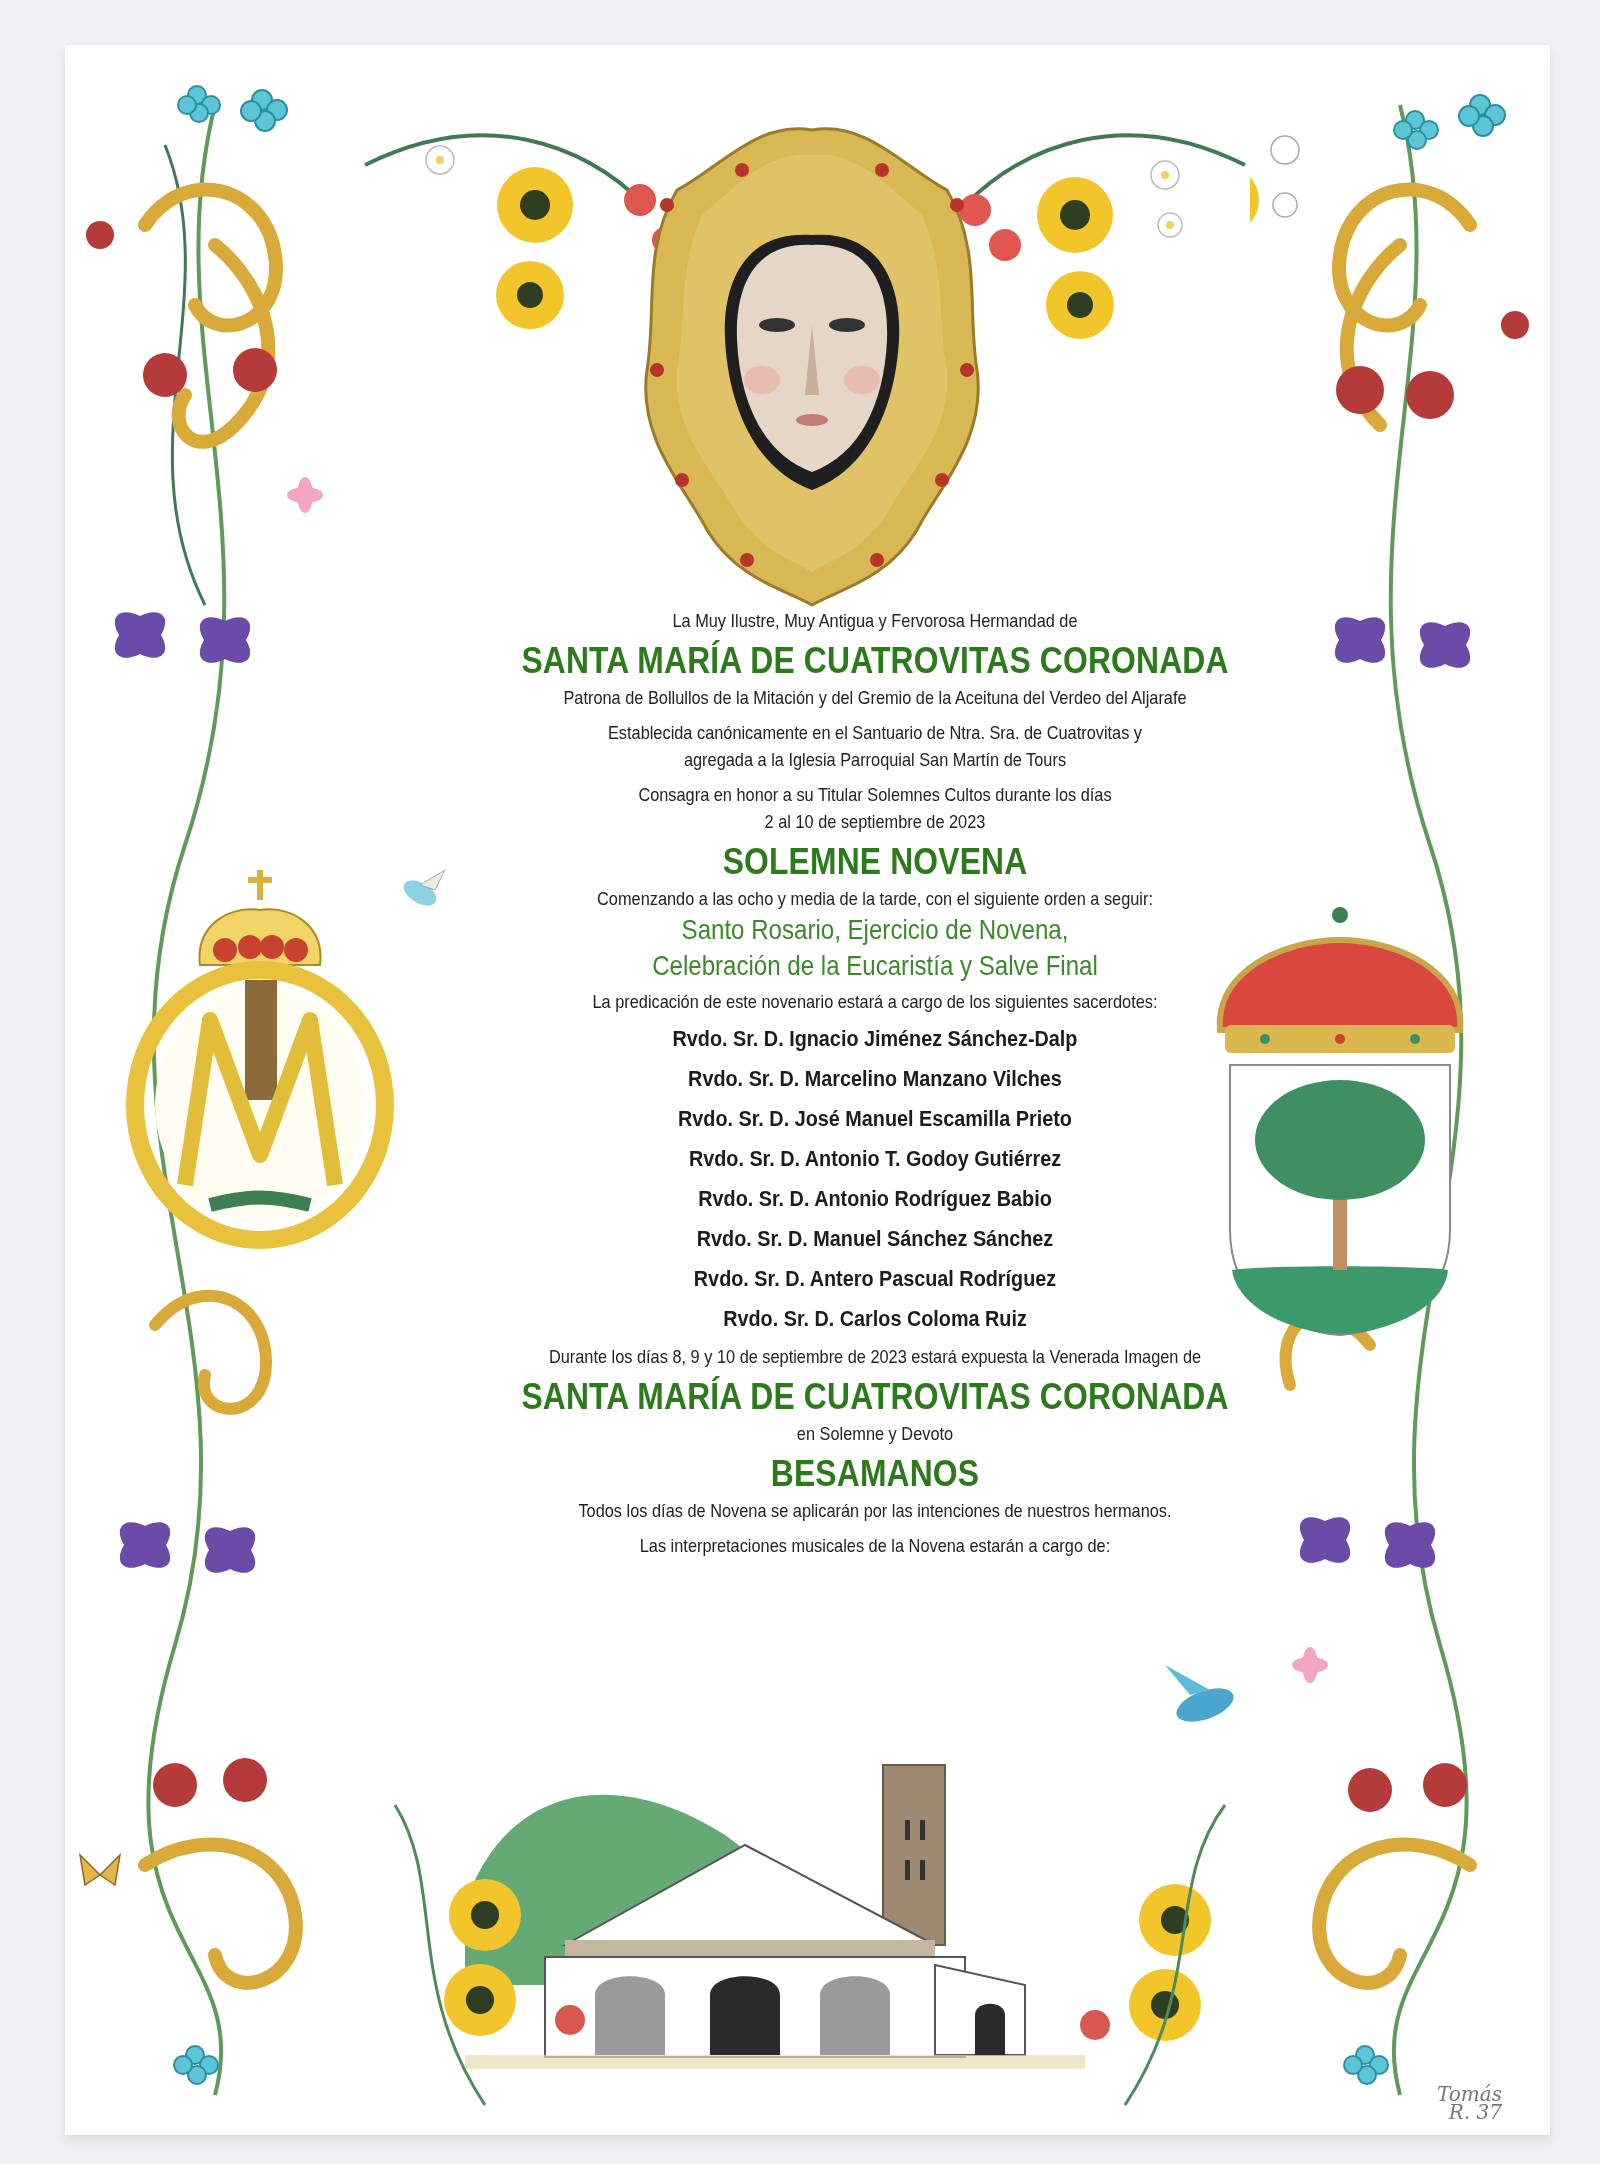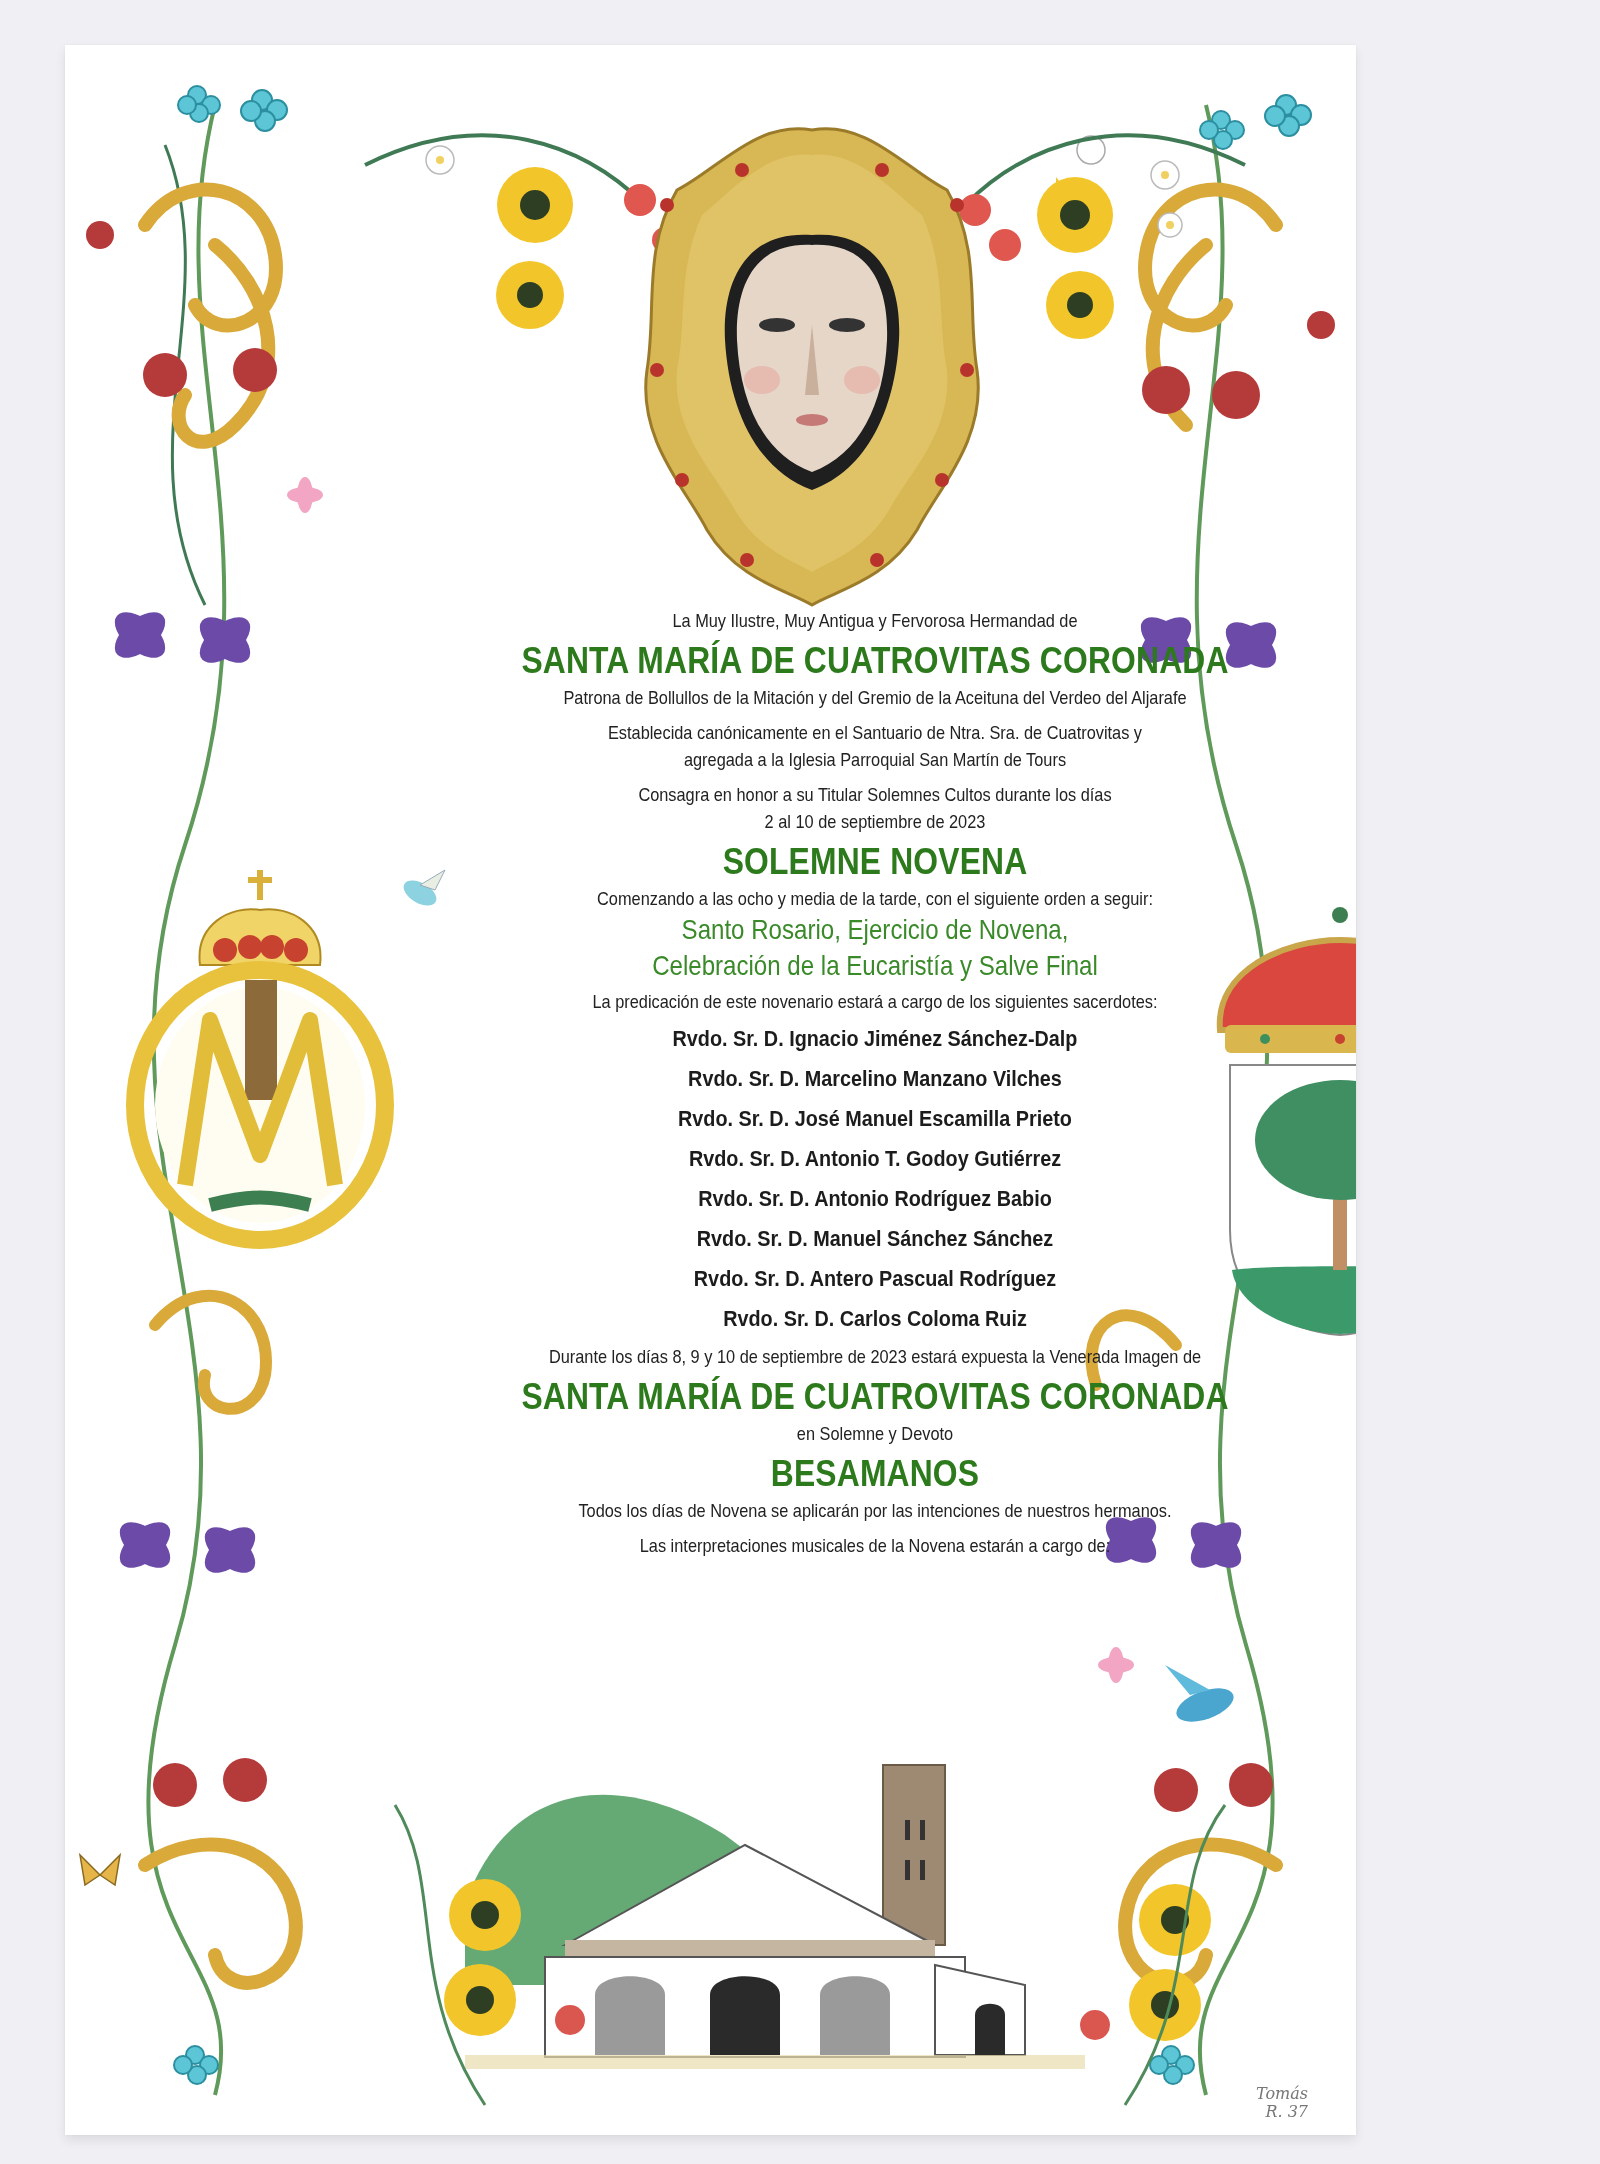--- a/index.html
+++ b/index.html
@@ -6,21 +6,21 @@
   body {
     width: 1600px; height: 2164px;
     background: #f0eff4;
     position: relative;
     overflow: hidden;
     font-family: "Liberation Sans", "DejaVu Sans", sans-serif;
   }
   .poster {
     position: absolute;
     left: 65px; top: 45px;
-    width: 1291px; height: 2090px;
+    width: 1485px; height: 2090px;
     background: #ffffff;
     box-shadow: 0 6px 10px rgba(0,0,0,0.08), 0 0 2px rgba(0,0,0,0.06);
     overflow: hidden;
   }
   .deco { position: absolute; }
   .deco svg { display: block; width: 100%; height: 100%; }
 
   .text-block {
     position: absolute;
     left: 380px; top: 562px;
@@ -49,21 +49,21 @@
     font-size: 22px;
     line-height: 40px;
     transform: scaleX(0.9);
     color: #1c1c1c;
   }
   .gap4 { height: 4px; }
   .gap8 { height: 8px; }
   .signature {
     position: absolute; right: 48px; bottom: 14px;
     font-family: "DejaVu Serif", serif; font-style: italic;
-    font-size: 16px; color: #777; line-height: 18px; text-align: right;
+    font-size: 20px; color: #777; line-height: 18px; text-align: right;
   }
 </style>
 </head>
 <body>
 
 <div class="poster">
 
   <div class="deco" style="left:0;top:0;width:300px;height:2090px;">
     <svg viewBox="0 0 300 2090" preserveAspectRatio="none">
 

